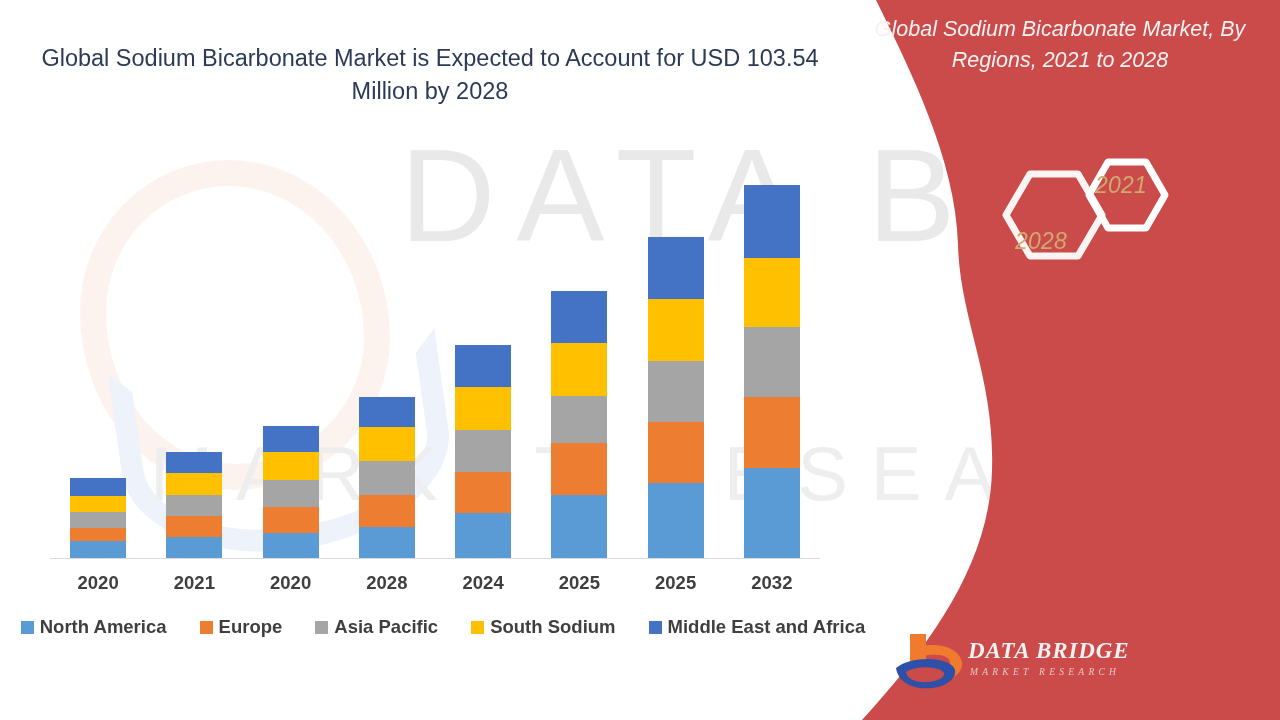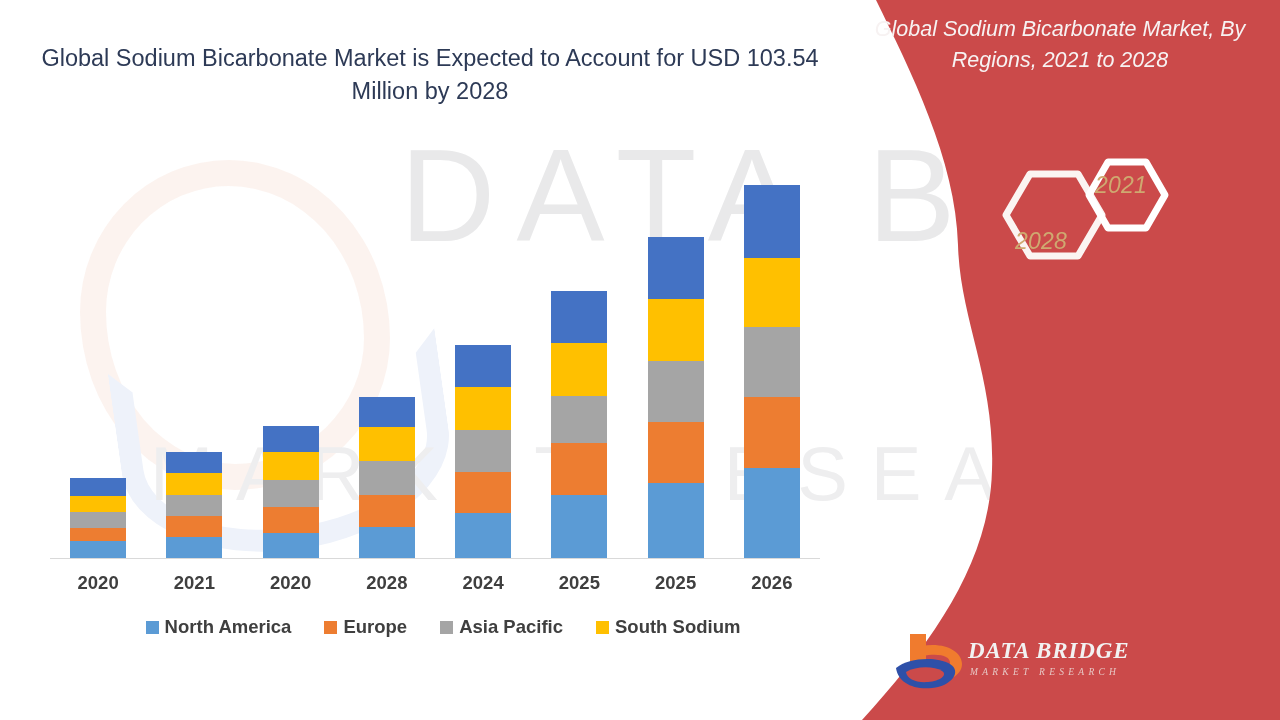--- a/index.html
+++ b/index.html
@@ -315,40 +315,44 @@
 
     <div id="x-axis">
 
     <div class="x-label" style="left: 0.125px; text-align: center;">2020</div>
         <div class="x-label" style="left: 96.375px;">2021</div>
         <div class="x-label" style="left: 192.625px;">2020</div>
         <div class="x-label" style="left: 288.875px;">2028</div>
         <div class="x-label" style="left: 385.125px;">2024</div>
         <div class="x-label" style="left: 481.375px; text-align: center;">2025</div>
         <div class="x-label" style="left: 577.625px;">2025</div>
-        <div class="x-label" style="left: 673.875px;">2026</div>
+        <div class="x-label" style="left: 673.875px;">2032</div>
       </div>
 
     <div id="legend">
 
     <div class="legend-item">
           <span class="legend-swatch" style="background: rgb(91, 155, 213);"></span>
           <span class="legend-label">North America</span>
         </div>
         <div class="legend-item">
           <span class="legend-swatch" style="background: rgb(237, 125, 49);"></span>
           <span class="legend-label">Europe</span>
         </div>
         <div class="legend-item">
           <span class="legend-swatch" style="background: rgb(165, 165, 165);"></span>
           <span class="legend-label">Asia Pacific</span>
         </div>
         <div class="legend-item">
           <span class="legend-swatch" style="background: rgb(255, 192, 0);"></span>
           <span class="legend-label">South Sodium</span>
+        </div>
+        <div class="legend-item">
+          <span class="legend-swatch" style="background: rgb(68, 114, 196);"></span>
+          <span class="legend-label">Middle East and Africa</span>
         </div>
       </div>
   </div>
 
   <div id="red-panel">
     <svg id="red-shape" viewBox="0 0 440 720" preserveAspectRatio="none">
       <path d="M 36,0 L 440,0 L 440,720 L 22,720
                C 95,640 150,560 152,470
                C 155,378 120,320 118,245
                C 116,160 70,70 36,0 Z" fill="#CB4A4A"></path>

